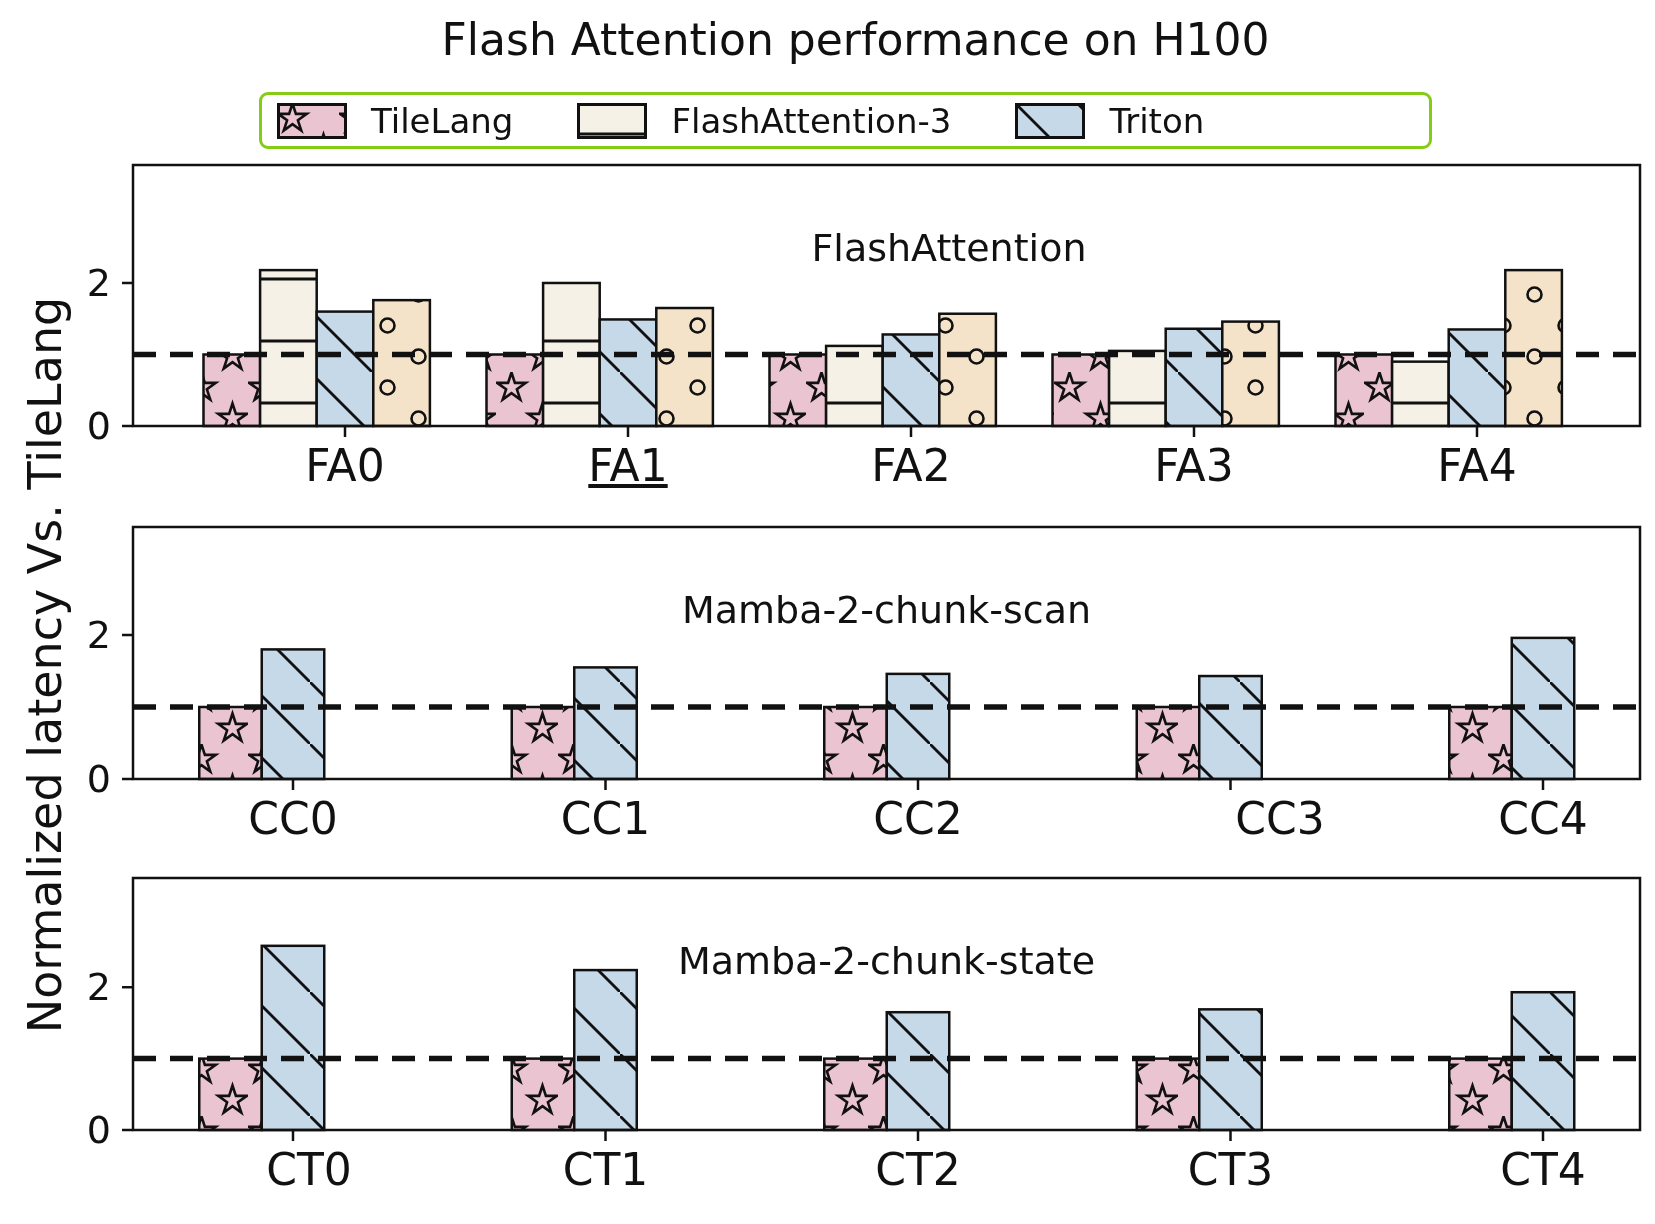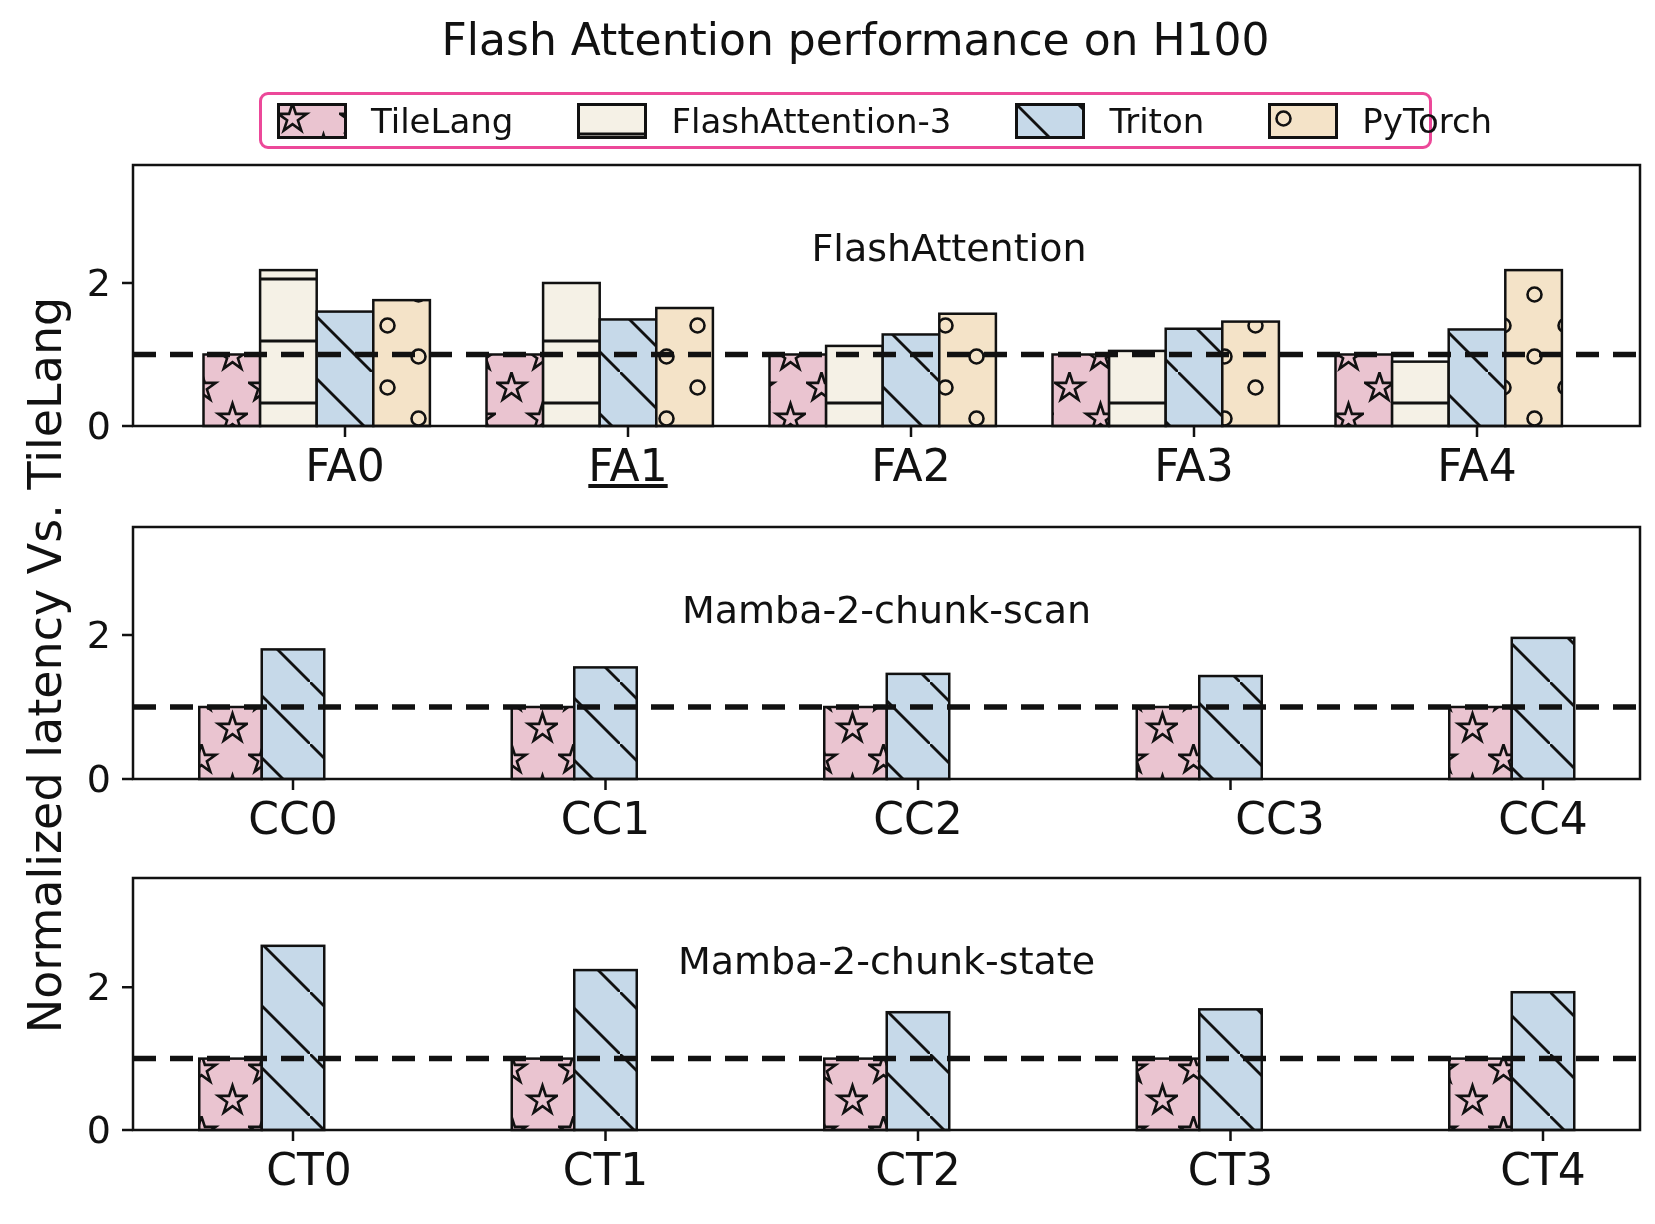--- a/index.html
+++ b/index.html
@@ -7,21 +7,21 @@
           font-family:"DejaVu Sans","Liberation Sans",sans-serif;color:#111;overflow:hidden;}
   #main-title{position:absolute;left:0;top:16px;width:1655px;text-align:center;
               font-size:44px;line-height:1.1;margin-left:28px;}
   #y-axis-label{position:absolute;left:45px;top:665px;transform:translate(-50%,-50%) rotate(-90deg);
                 transform-origin:center;white-space:nowrap;font-size:46px;}
   #chart-svg{position:absolute;left:0;top:0;}
   .panel-title{position:absolute;text-align:center;font-size:38px;line-height:1;}
   .x-tick-label{position:absolute;width:220px;text-align:center;font-size:44px;line-height:1;}
   .y-tick-label{position:absolute;width:100px;text-align:right;font-size:38px;line-height:1;}
   #legend{position:absolute;left:259px;top:92px;width:1173px;height:57px;
-          border:3px solid #ec4899;border-radius:9px;background:#fff;
+          border:3px solid #84cc16;border-radius:9px;background:#fff;
           display:flex;flex-direction:row;align-items:center;padding:0 0 0 15px;box-sizing:border-box;}
   .legend-item{display:flex;align-items:center;margin-right:64px;}
   .legend-swatch{display:block;margin-right:24px;}
   .legend-label{font-size:34px;white-space:nowrap;}
 </style>
 </head>
 <body>
 
 <div id="figure">
   <div id="main-title">Flash Attention performance on H100</div>
@@ -207,21 +207,14 @@
         </svg>
         <span class="legend-label">FlashAttention-3</span>
       </div>
       <div class="legend-item">
         <svg width="70" height="36" class="legend-swatch">
           <rect x="1.5" y="1.5" width="67" height="33" fill="#c6d9e9"></rect>
           <rect x="1.5" y="1.5" width="67" height="33" fill="url(#pat-diag)" stroke="#111111" stroke-width="3"></rect>
         </svg>
         <span class="legend-label">Triton</span>
       </div>
-      <div class="legend-item">
-        <svg width="70" height="36" class="legend-swatch">
-          <rect x="1.5" y="1.5" width="67" height="33" fill="#f4e3c8"></rect>
-          <rect x="1.5" y="1.5" width="67" height="33" fill="url(#pat-circles)" stroke="#111111" stroke-width="3"></rect>
-        </svg>
-        <span class="legend-label">PyTorch</span>
-      </div>
     </div>
 </div>
 
 </body></html>

